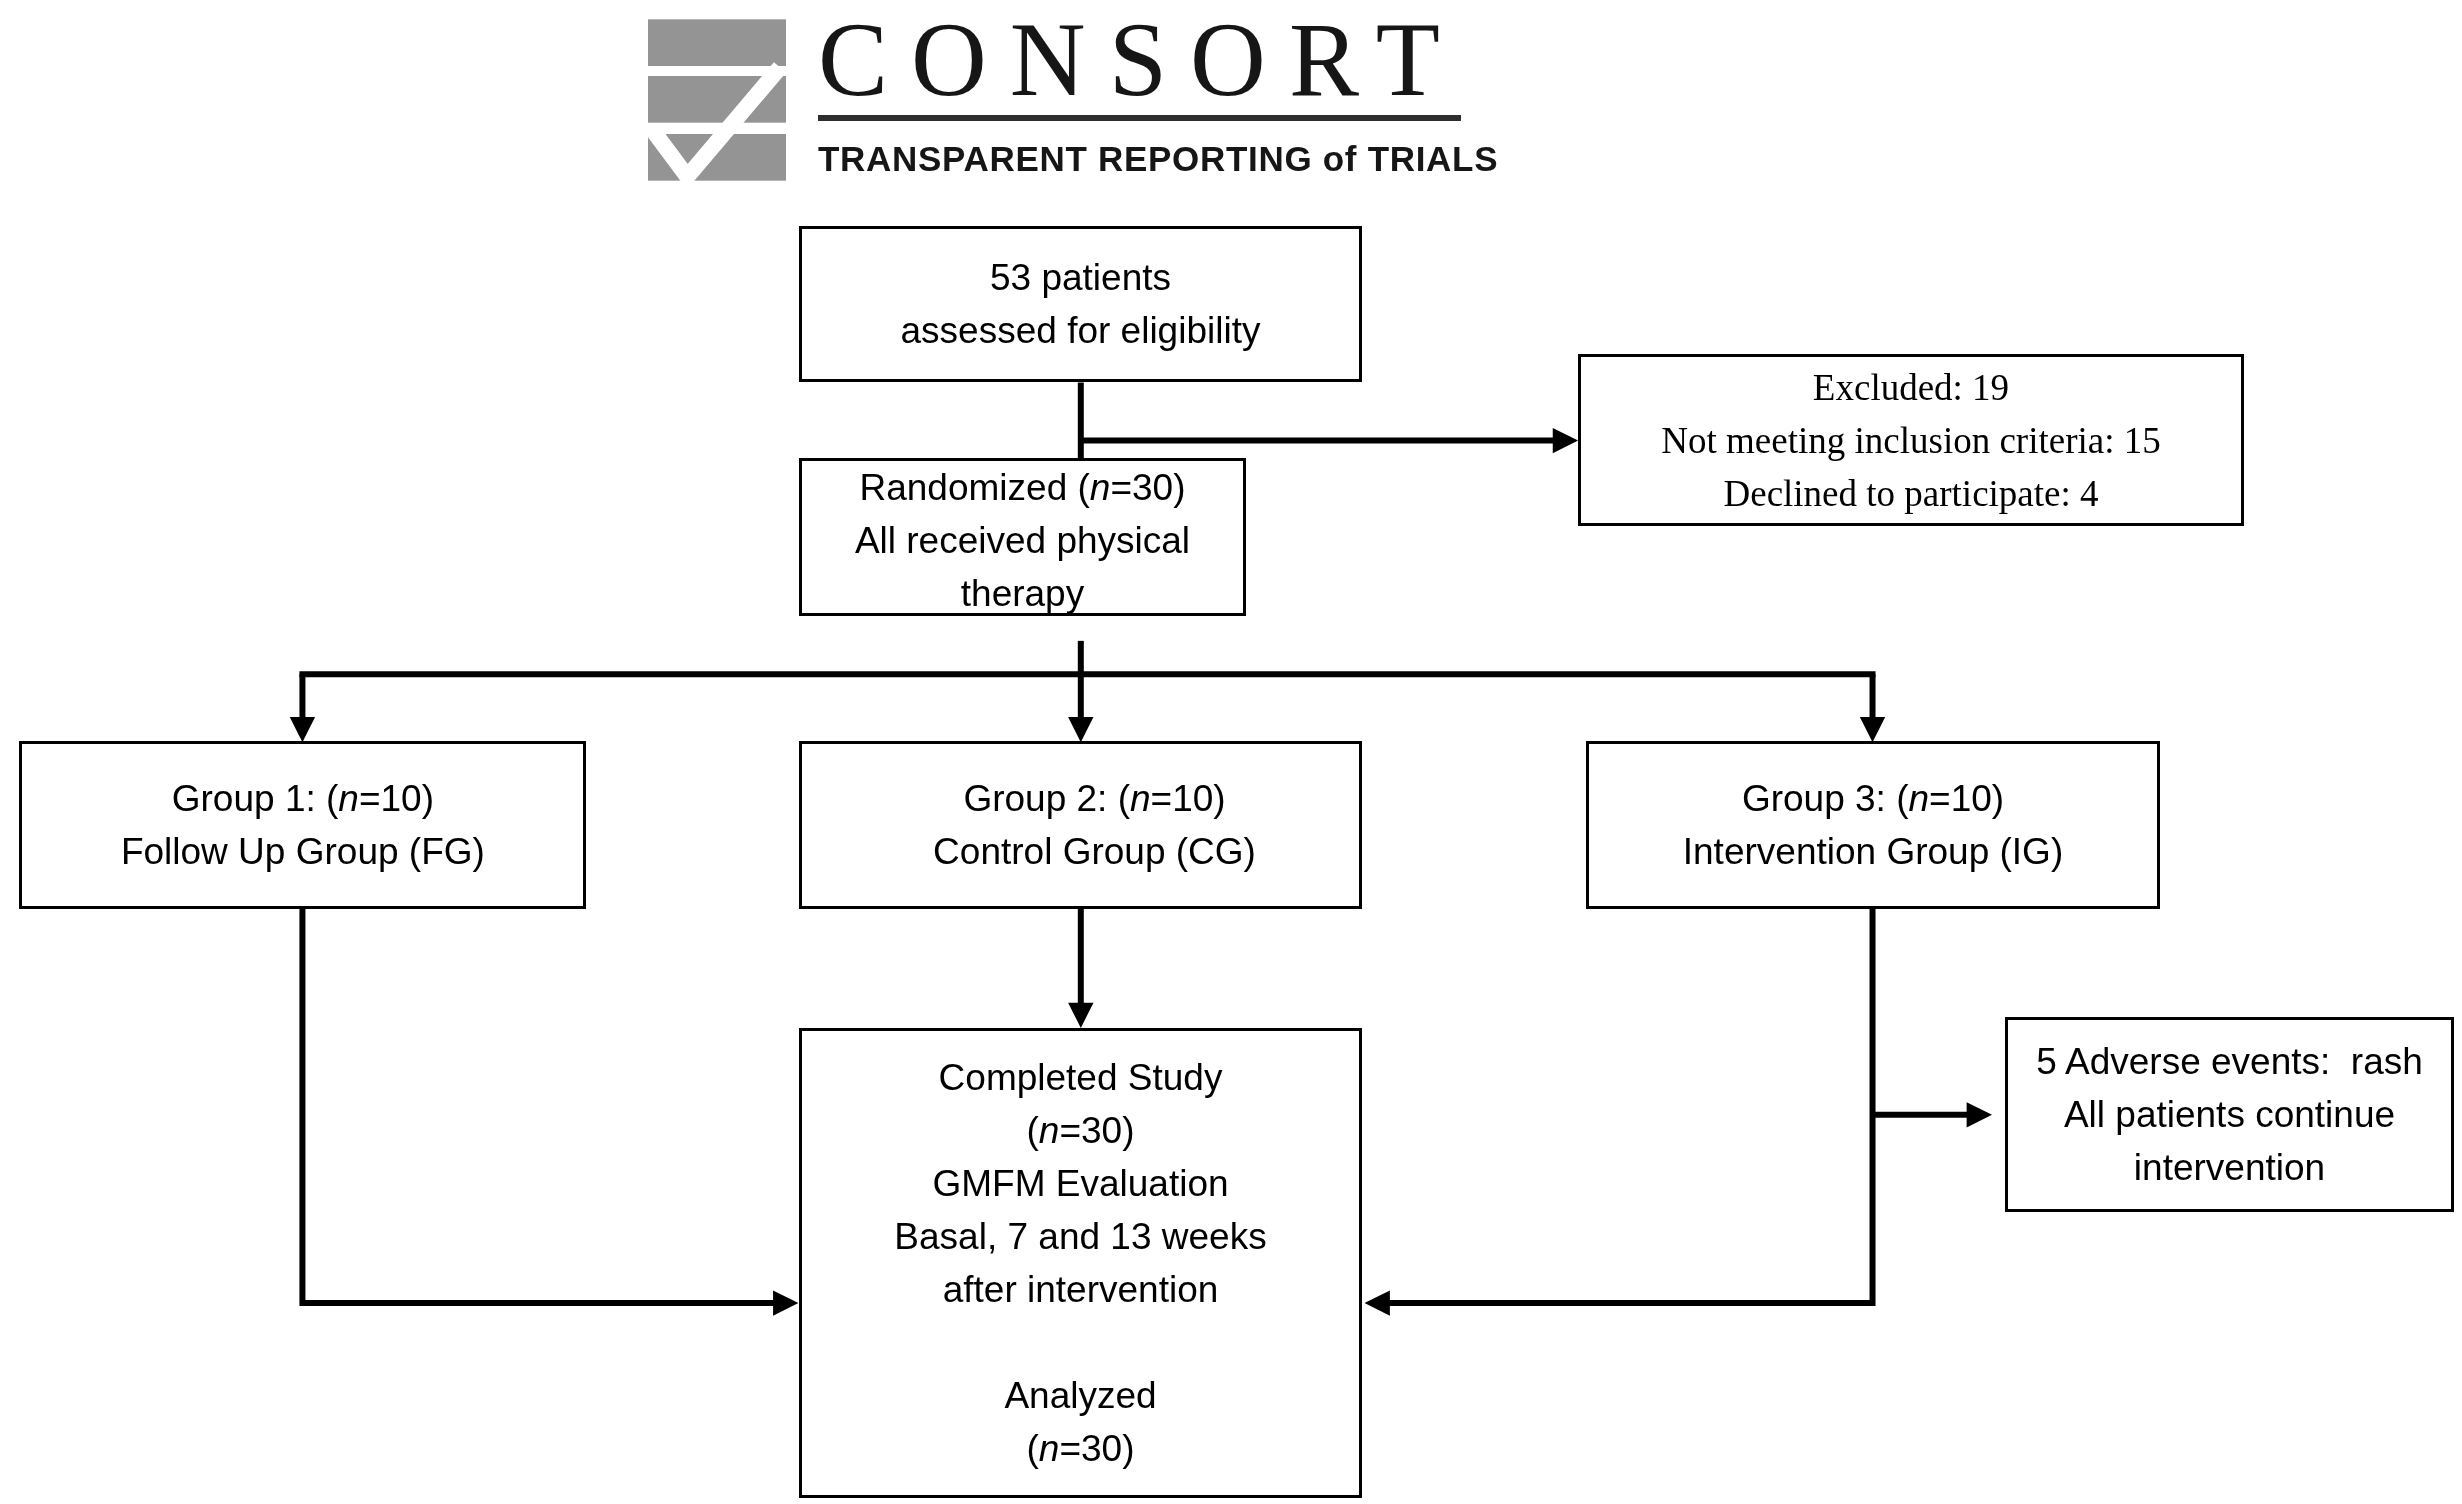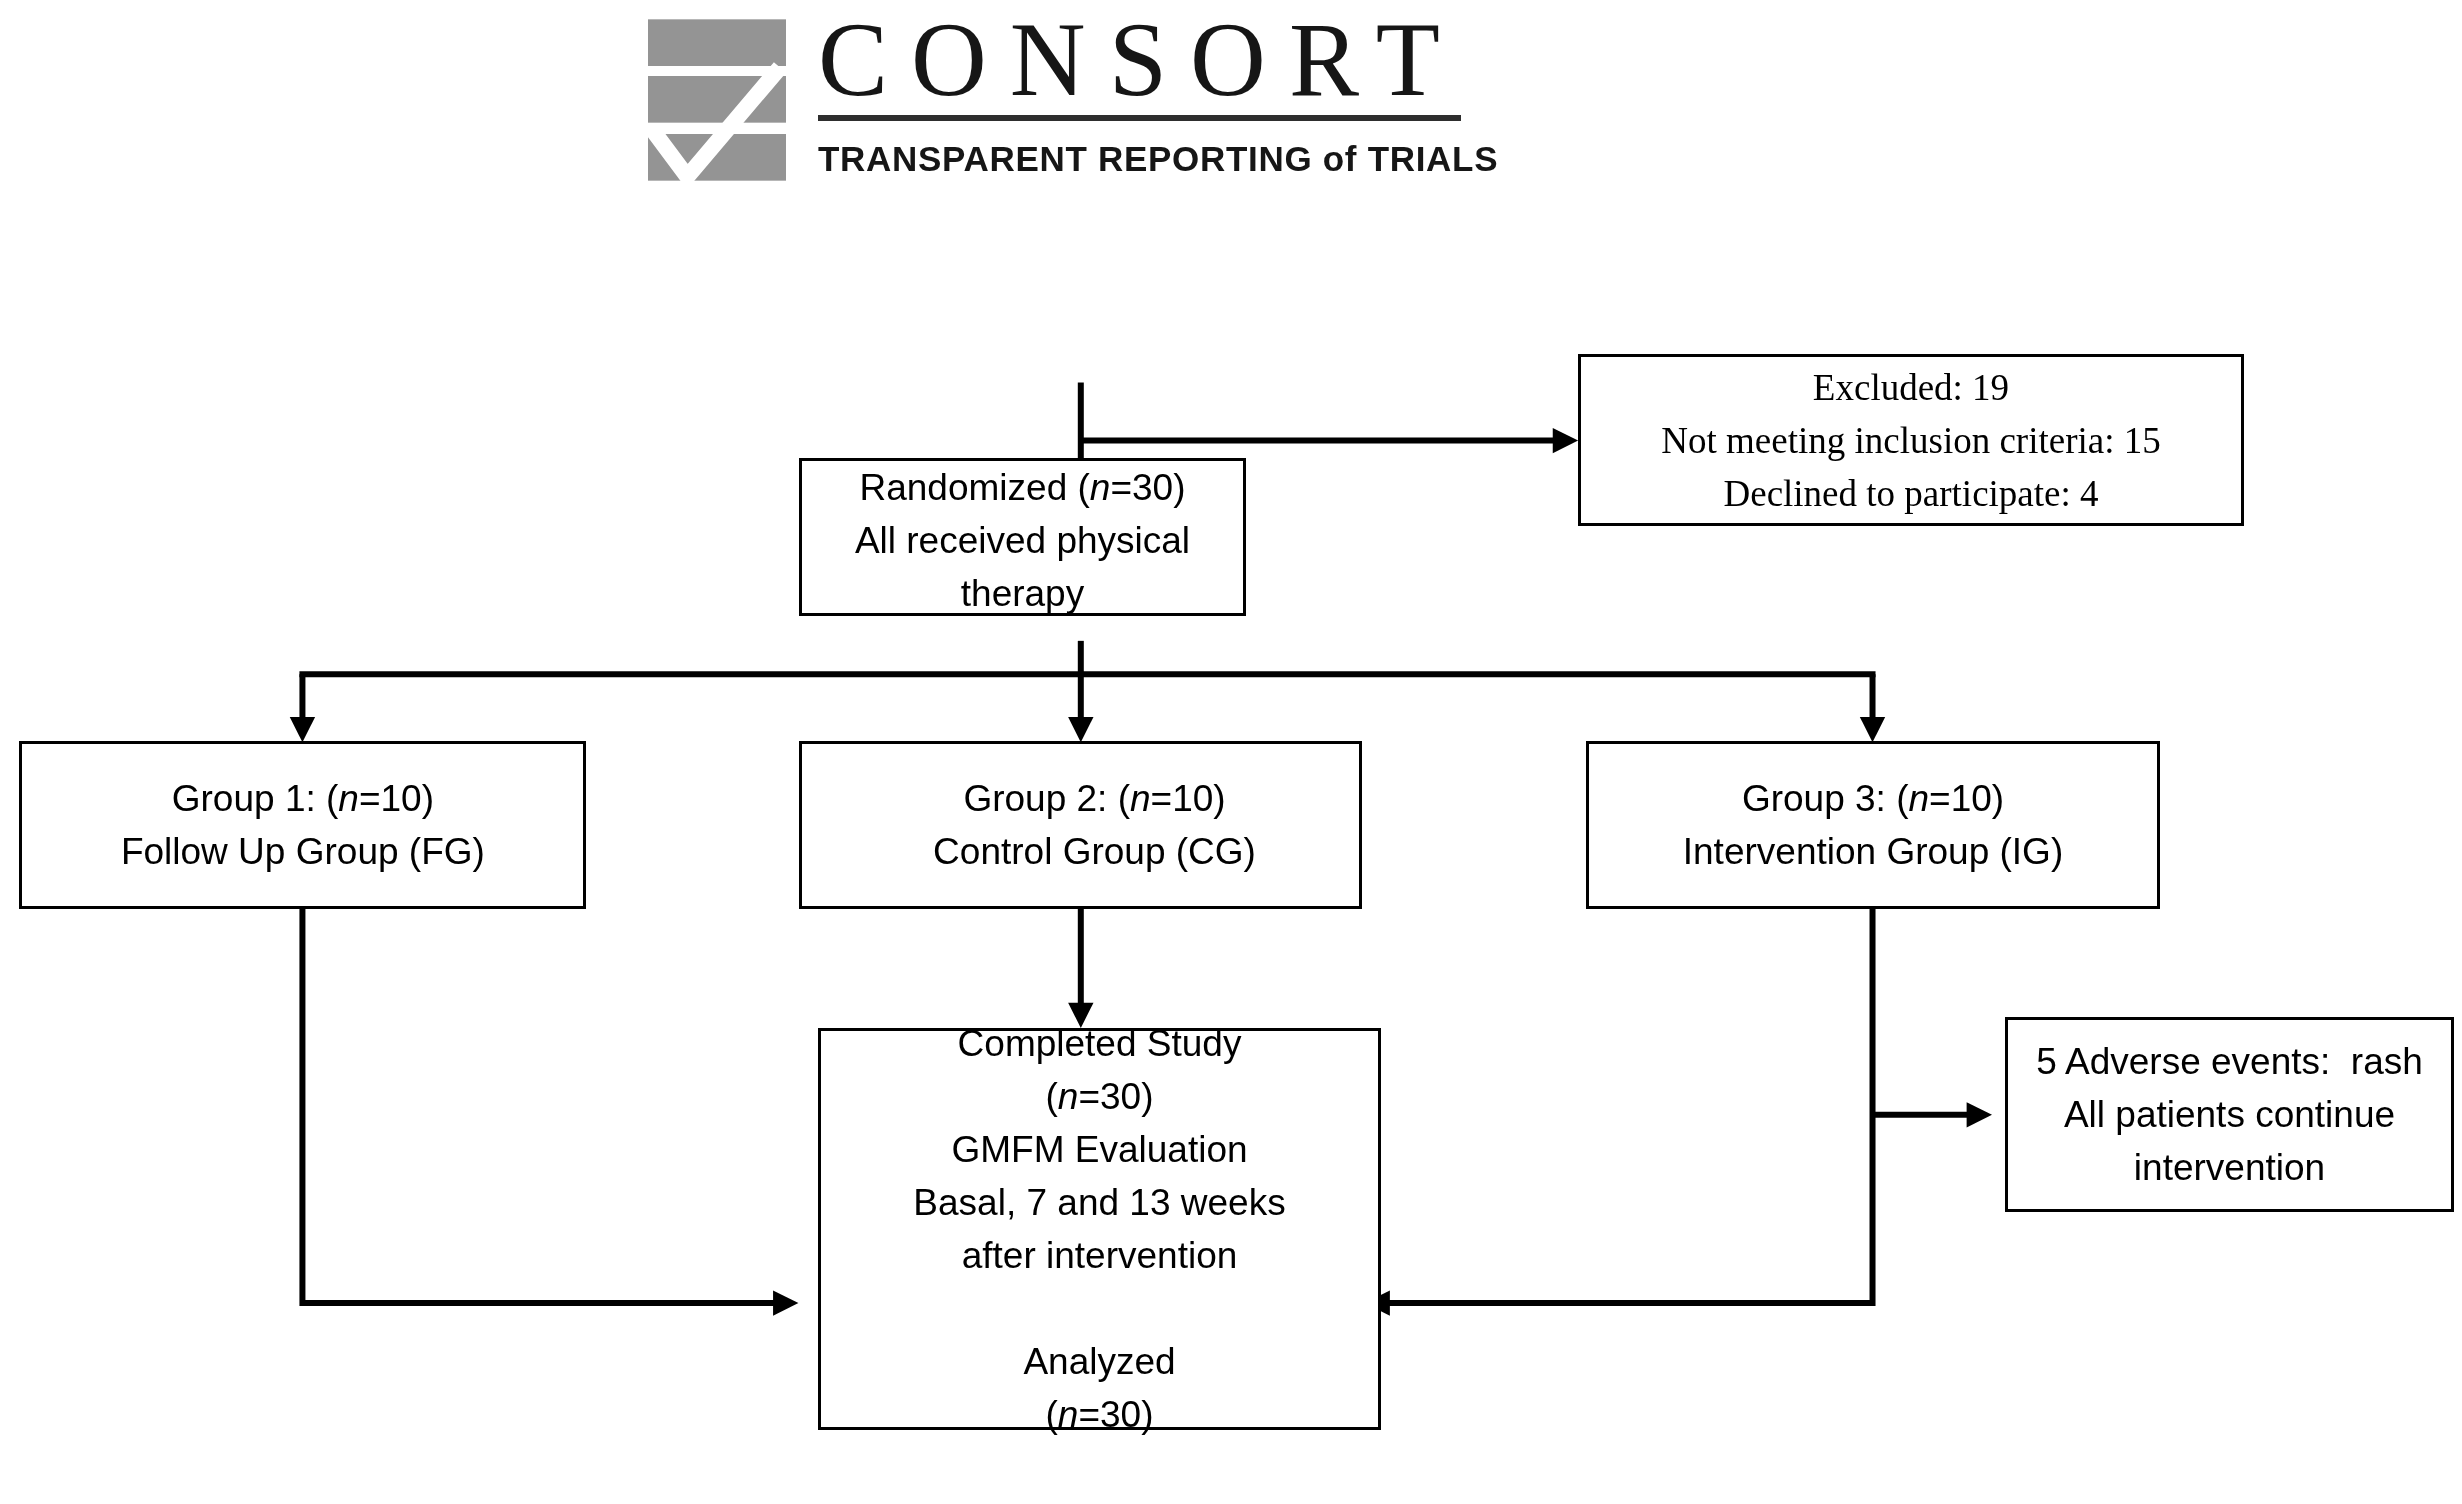--- a/index.html
+++ b/index.html
@@ -86,21 +86,21 @@
     line-height: 53px;
     min-height: 53px;
     white-space: pre-wrap;
   }
   #box-eligibility { left: 799px; top: 226px;  width: 563px; height: 156px; }
   #box-excluded    { left: 1578px; top: 354px;  width: 666px; height: 172px; font-family: Liberation Serif, serif; }
   #box-randomized  { left: 799px; top: 458px;  width: 447px; height: 158px; align-items: center; }
   #box-group1      { left: 19.4px;   top: 741px; width: 567px; height: 168px; }
   #box-group2      { left: 799px; top: 741px; width: 563px; height: 168px; padding-left: 28px; }
   #box-group3      { left: 1586px; top: 741px; width: 574px; height: 168px; }
-  #box-completed   { left: 799px; top: 1028px; width: 563px; height: 402px; margin-left: 19px; }
+  #box-completed   { left: 799px; top: 1028px; width: 563px; height: 470px; }
   #box-adverse     { left: 1993px; top: 1017px; width: 449px; height: 195px; margin-left: 12px; }
 </style>
 </head>
 <body>
 
 <div id="canvas">
 
   <div>
     <svg class="logo-icon" width="138" height="162" viewBox="0 0 207 242">
       <rect x="0" y="0" width="207" height="70" fill="#949494"></rect>
@@ -143,20 +143,24 @@
     <g>
       <path d="M 2805 1361 L 2805 1952 L 2078 1952"></path>
       <polygon points="2082,1933 2082,1971 2044,1952"></polygon>
     </g>
     <g>
       <line x1="2805" y1="1670" x2="2950" y2="1670"></line>
       <polygon points="2946,1651 2946,1689 2984,1670"></polygon>
     </g>
   </svg>
 
+  <div class="box" id="box-eligibility">
+    <div class="box-line"><span>53 patients</span></div>
+    <div class="box-line"><span>assessed for eligibility</span></div>
+  </div>
 
   <div class="box" id="box-excluded">
     <div class="box-line"><span>Excluded: 19</span></div>
     <div class="box-line"><span>Not meeting inclusion criteria: 15</span></div>
     <div class="box-line"><span>Declined to participate: 4</span></div>
   </div>
 
   <div class="box" id="box-randomized">
     <div class="box-line"><span>Randomized (</span><span style="font-style: italic;">n</span><span>=30)</span></div>
     <div class="box-line"><span>All received physical therapy</span></div>

